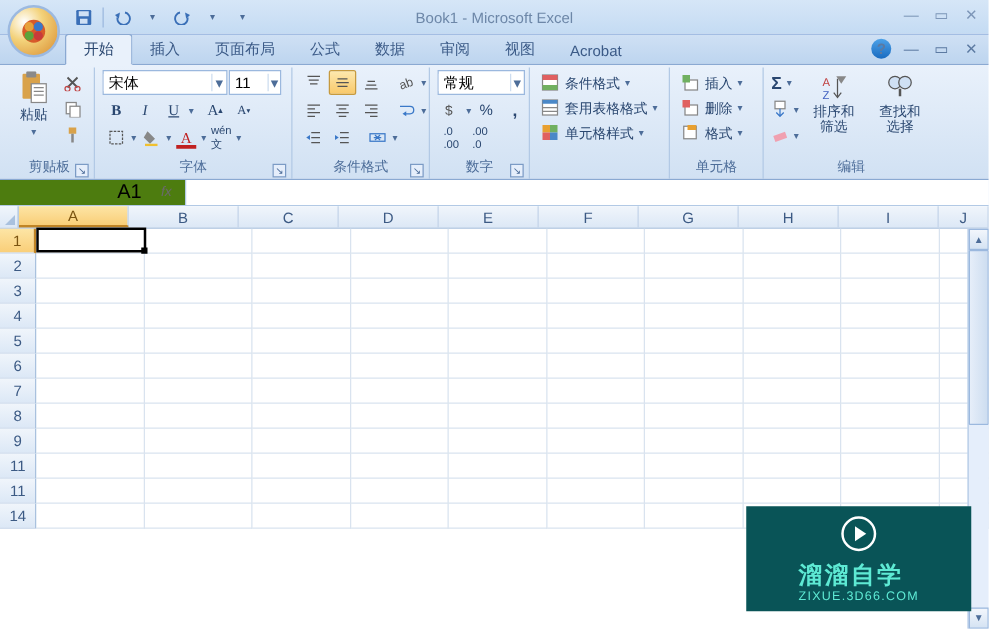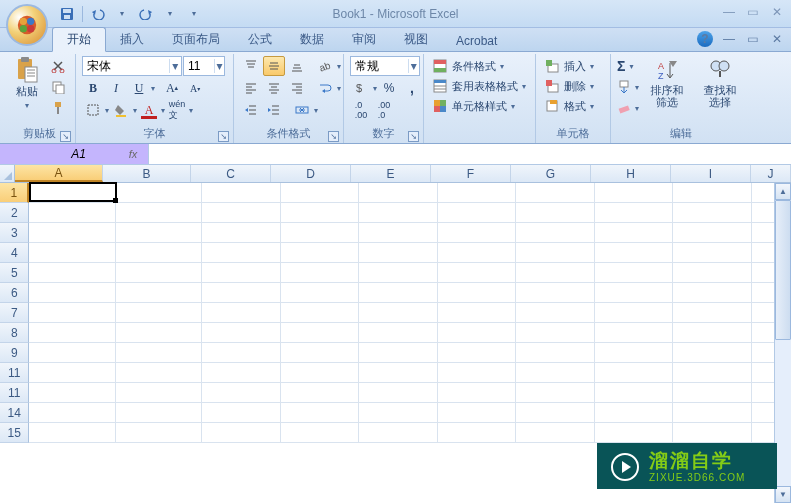--- a/index.html
+++ b/index.html
@@ -41,21 +41,21 @@
 .wide-combo { width:100px; }
 .narrow-combo { width:42px; }
 .sel-btn { background:linear-gradient(#fde8ae,#f9c96a); border:1px solid #c69a3f; }
 .menurow { display:flex; align-items:center; gap:4px; font-size:11px; color:#2a4770; cursor:pointer; padding:1px 2px; border-radius:2px; height:20px; white-space:nowrap; }
 .menurow .mi { width:16px; height:16px; display:flex; align-items:center; justify-content:center; }
 .dd-arr { font-size:8px; color:#4d6d99; }
 
 
 .fbar-row { height:21px; background:#e5eefb; border-bottom:1px solid #b2c9e5; display:flex; align-items:stretch; }
 .namebox-wrap { width:118px; display:flex; border-right:1px solid #b2c9e5; }
-.namebox { flex:1; background:#c4b5fd; border:none; font-size:12px; text-align:center; outline:none;font-style:italic; }
+.namebox { flex:1; background:#4d7c0f; border:none; font-size:16px; text-align:center; outline:none; }
 .namebox-dd { width:16px; background:#e5eefb; display:flex; align-items:center; justify-content:center; font-size:8px; color:#4d6d99; border-left:1px solid #cdddf0; cursor:pointer; }
 .fx-btns { display:flex; align-items:center; padding:0 6px; gap:4px; }
 .fx-btn { width:18px; height:18px; display:flex; align-items:center; justify-content:center; font-size:11px; color:#6a6a6a; font-style:italic; cursor:pointer; }
 .formula-input { flex:1; background:#fff; border:none; border-left:1px solid #b2c9e5; outline:none; font-size:12px; padding:0 4px; }
 
 
 .grid-area { position:relative; background:#fff; height:338px; }
 .colheads { display:flex; height:18px; background:linear-gradient(#f0f5fb,#dce8f6); border-bottom:1px solid #a9c1de; }
 .corner { width:30px; border-right:1px solid #a9c1de; background:linear-gradient(#f0f5fb,#dce8f6); position:relative; }
 .corner::after { content:''; position:absolute; right:2px; bottom:2px; border-left:8px solid transparent; border-bottom:8px solid #a9c1de; }
@@ -66,21 +66,21 @@
 .rowhead { width:30px; background:linear-gradient(#f0f5fb,#dce8f6); border-right:1px solid #a9c1de; border-bottom:1px solid #c3d4e9; text-align:center; font-size:12px; color:#3c5a84; display:flex; align-items:center; justify-content:center; }
 .rowhead.sel { background:linear-gradient(#fde5a5,#f9ce78); border-right:2px solid #c08425; color:#7a5310; }
 .cell { border-right:1px solid #d9e3ef; border-bottom:1px solid #d9e3ef; }
 .active-cell { position:absolute; border:2px solid #000; background:#fff; pointer-events:none; }
 .active-cell::after { content:''; position:absolute; width:5px; height:5px; background:#000; right:-3px; bottom:-3px; }
 .vscroll { position:absolute; right:0; top:18px; bottom:0; width:17px; background:#e5eefb; border-left:1px solid #b2c9e5; }
 .vscroll .sbtn { height:17px; background:linear-gradient(#f2f6fc,#d5e3f3); border:1px solid #9bb8de; display:flex; align-items:center; justify-content:center; font-size:8px; color:#4d6d99; }
 .vscroll .thumb { position:absolute; top:17px; left:0; right:0; height:140px; background:linear-gradient(90deg,#e6eef9,#cdddf0); border:1px solid #9bb8de; border-radius:1px; }
 
 
-.watermark { position:absolute; right:14px; bottom:14px; background:#095457; color:#84cc16; padding:8px 14px 6px; display:flex; align-items:center; gap:10px; min-width:180px; }
+.watermark { position:absolute; right:14px; bottom:14px; background:#095457; color:#5eead4; padding:8px 14px 6px; display:flex; align-items:center; gap:10px; min-width:180px;flex-direction:column; }
 .watermark .play { width:28px; height:28px; border:2px solid #fff; border-radius:50%; display:flex; align-items:center; justify-content:center; }
 .watermark .play::before { content:''; border-left:9px solid #fff; border-top:6px solid transparent; border-bottom:6px solid transparent; margin-left:3px; }
 .watermark .big { font-size:19px; font-weight:bold; letter-spacing:2px; line-height:1; }
 .watermark .small { font-size:10px; letter-spacing:1px; margin-top:2px; }
 </style>
 </head>
 <body>
 
 <div class="titlebar">
   <div class="office-btn">
@@ -654,33 +654,20 @@
         <div class="cell" style="width: 88px;"></div>
         <div class="cell" style="width: 80px;"></div>
         <div class="cell" style="width: 80px;"></div>
         <div class="cell" style="width: 80px;"></div>
         <div class="cell" style="width: 80px;"></div>
         <div class="cell" style="width: 80px;"></div>
         <div class="cell" style="width: 80px;"></div>
         <div class="cell" style="width: 80px;"></div>
         <div class="cell" style="width: 40px;"></div>
       </div>
-      <div class="gridrow">
-        <div class="rowhead">15</div>
-        <div class="cell" style="width: 88px;"></div>
-        <div class="cell" style="width: 88px;"></div>
-        <div class="cell" style="width: 80px;"></div>
-        <div class="cell" style="width: 80px;"></div>
-        <div class="cell" style="width: 80px;"></div>
-        <div class="cell" style="width: 80px;"></div>
-        <div class="cell" style="width: 80px;"></div>
-        <div class="cell" style="width: 80px;"></div>
-        <div class="cell" style="width: 80px;"></div>
-        <div class="cell" style="width: 40px;"></div>
-      </div>
     </div>
   <div class="active-cell" style="left:29px; top:17px; width:88px; height:20px"></div>
   <div class="vscroll">
     <div class="sbtn">▲</div>
     <div class="thumb"></div>
     <div class="sbtn" style="position:absolute; bottom:0; left:0; right:0">▼</div>
   </div>
 </div>
 
 <div class="watermark">

